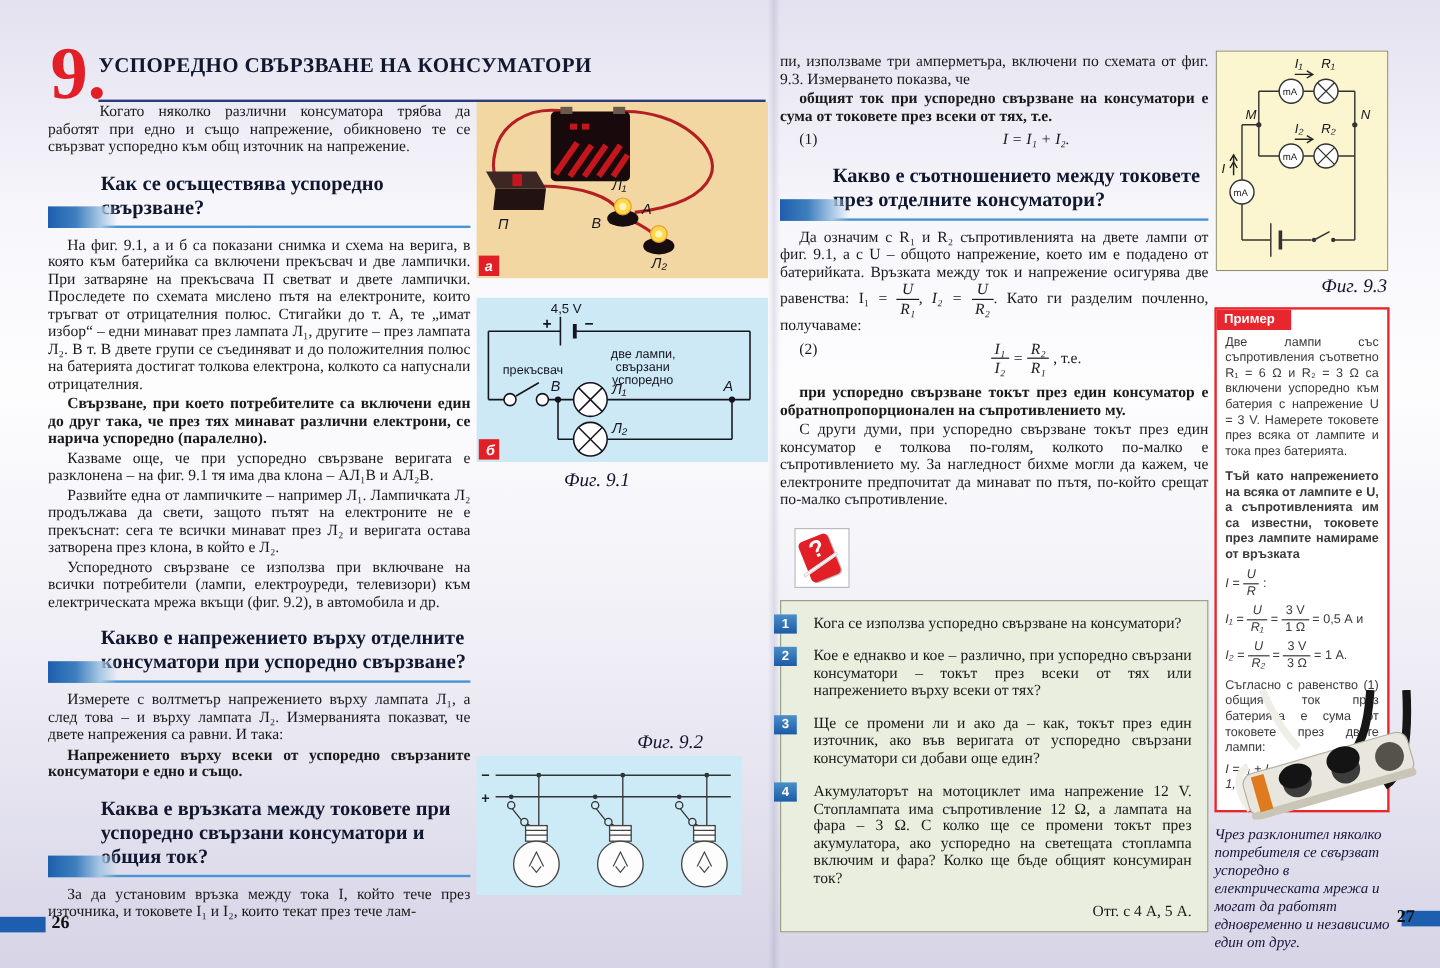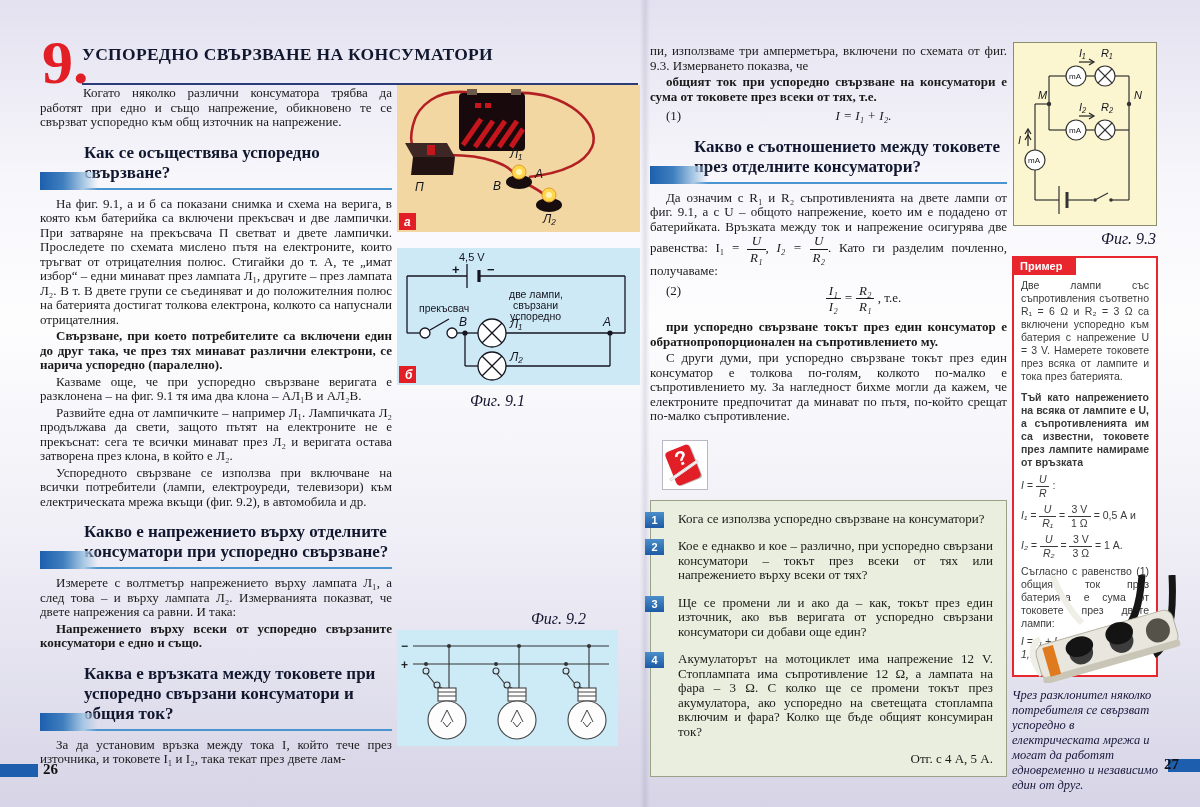--- a/index.html
+++ b/index.html
@@ -134,21 +134,21 @@
       <span class="marker"></span>
       <span>Какво е напрежението върху отделните консуматори при успоредно свързване?</span>
     </div>
     <p>Измерете с волтметър напрежението върху лампата Л₁, а след това – и върху лампата Л₂. Измерванията показват, че двете напрежения са равни. И така:</p>
     <p class="bdef">Напрежението върху всеки от успоредно свързаните консуматори е едно и също.</p>
 
     <div class="sec-h">
       <span class="marker"></span>
       <span>Каква е връзката между токовете при успоредно свързани консуматори и общия ток?</span>
     </div>
-    <p>За да установим връзка между тока I, който тече през източника, и токовете I₁ и I₂, така текат през двете лам-</p>
+    <p>За да установим връзка между тока I, който тече през източника, и токовете I₁ и I₂, които текат през тече лам-</p>
   </div>
 
   <div class="figbox" style="left:397px;top:85px;">
     <svg width="243" height="147" viewBox="0 0 243 147">
       <rect x="0" y="0" width="243" height="147" fill="#f2d7a2"></rect>
 
       <g stroke="#b32024" stroke-width="2.6" fill="none">
         <path d="M75,8 C40,2 20,22 16,40 C13,52 14,58 16,62"></path>
         <path d="M120,8 C170,6 205,40 195,62 C188,78 165,88 132,92"></path>
         <path d="M52,70 C90,70 112,80 118,90"></path>

